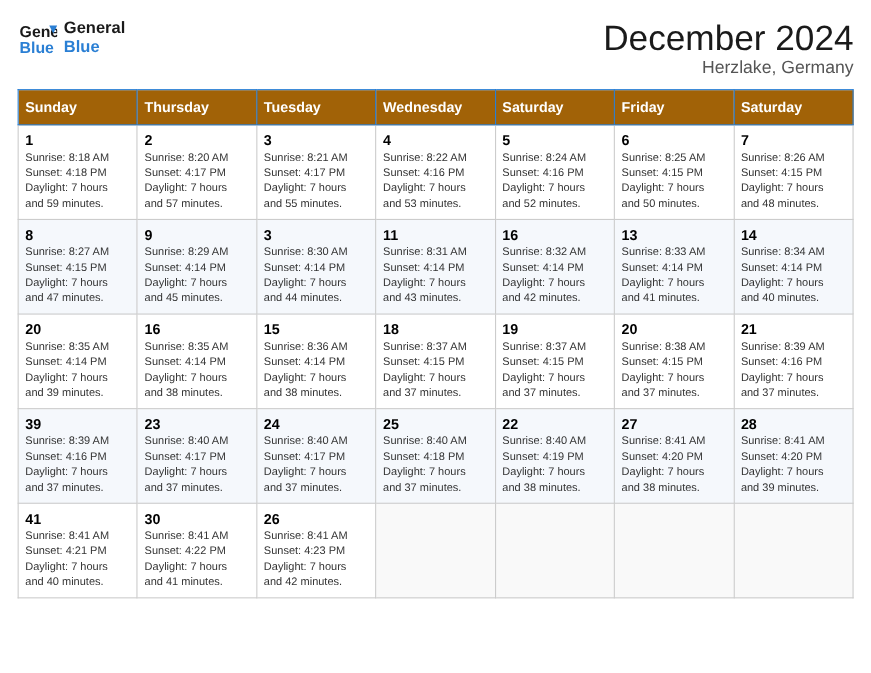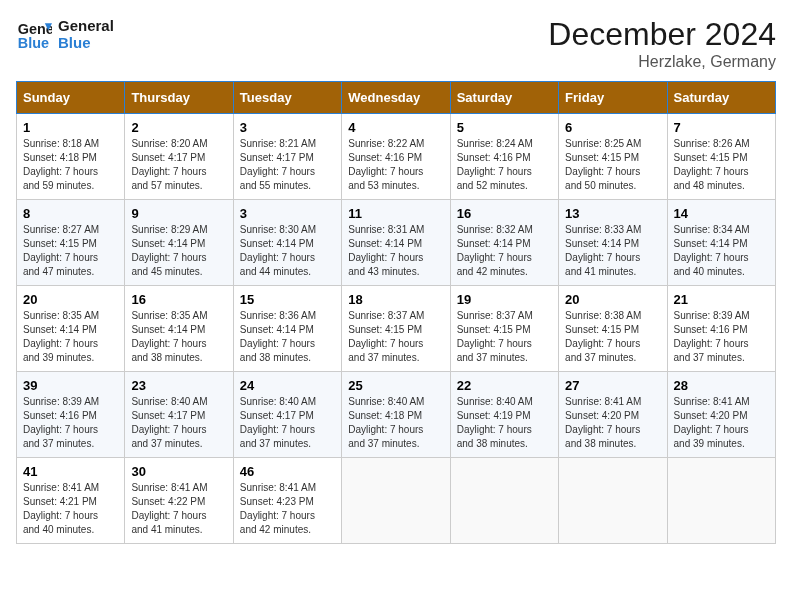--- a/index.html
+++ b/index.html
@@ -384,21 +384,21 @@
         <td>
         <span class="day-number">30</span>
         <div class="day-info">
           Sunrise: 8:41 AM<br>
           Sunset: 4:22 PM<br>
           Daylight: 7 hours<br>
           and 41 minutes.
         </div>
       </td>
         <td>
-        <span class="day-number">46</span>
+        <span class="day-number">26</span>
         <div class="day-info">
           Sunrise: 8:41 AM<br>
           Sunset: 4:23 PM<br>
           Daylight: 7 hours<br>
           and 42 minutes.
         </div>
       </td>
         <td class="empty-cell"></td>
         <td class="empty-cell"></td>
         <td class="empty-cell"></td>

